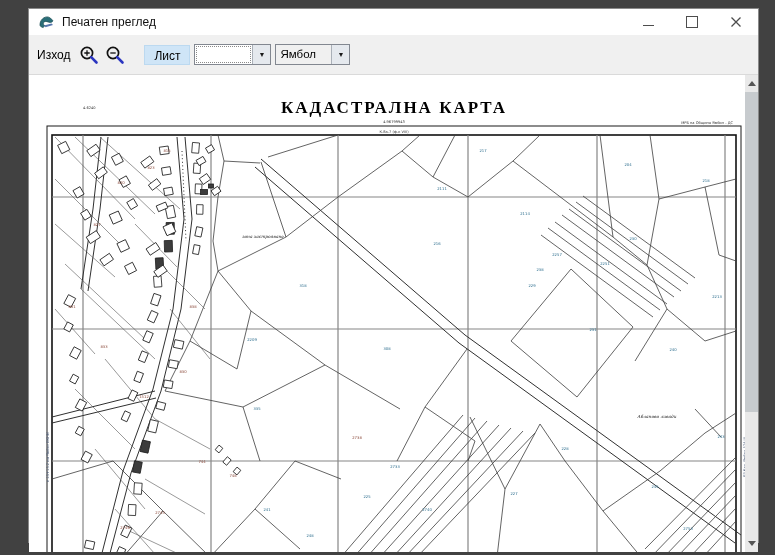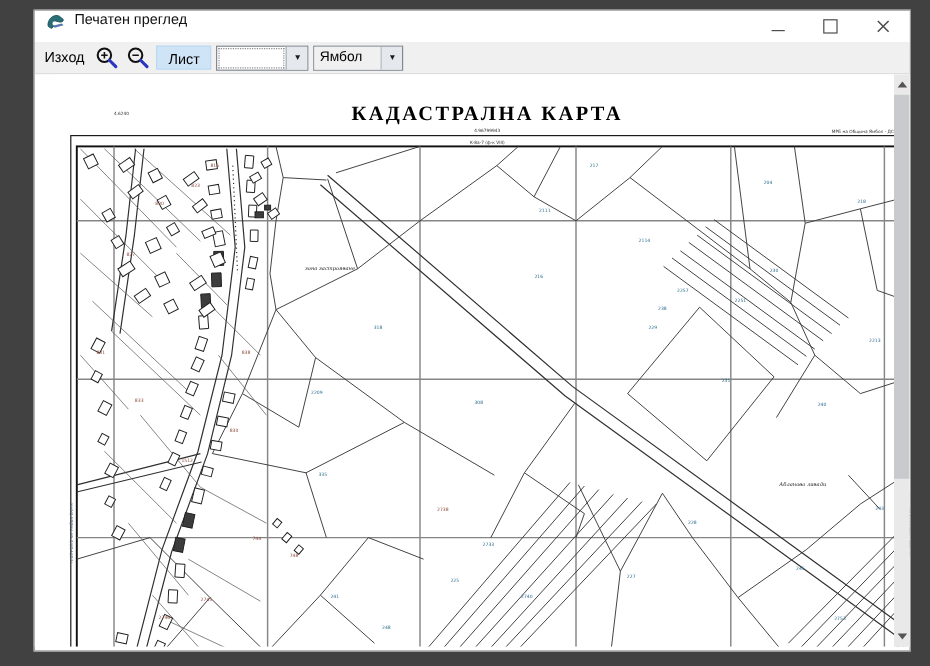--- a/index.html
+++ b/index.html
@@ -1,46 +1,46 @@
 <!DOCTYPE html>
 <html><head>
 <meta charset="utf-8">
 <style>
   html,body{margin:0;padding:0}
   body{width:775px;height:555px;background:#414141;overflow:hidden;
        font-family:"Liberation Sans",sans-serif;position:relative}
   .window{position:absolute;left:28px;top:8px;width:731px;height:535px;
           background:#fff;border:1px solid #8a8a8a;box-sizing:border-box}
   
-  .titlebar{display:flex;height:26px;background:#fff;padding-left:9px}
+  .titlebar{display:flex;align-items:center;height:26px;background:#fff;padding-left:9px}
   .app-icon{width:18px;height:18px;margin-right:6px;flex:0 0 auto}
   .wtitle{font-size:12px;color:#111}
   .win-controls{margin-left:auto;display:flex;height:26px}
   .wbtn{width:44px;height:26px;display:flex;align-items:center;justify-content:center;cursor:default}
   .glyph-min{width:11px;border-top:1.5px solid #4d4d4d;margin-top:6px}
   .glyph-max{width:10px;height:10px;border:1.3px solid #4d4d4d}
   
-  .toolbar{height:27px;background:#f0f0f0;border-bottom:1px solid #dadada;
+  .toolbar{height:40px;background:#f0f0f0;border-bottom:1px solid #dadada;
            display:flex;align-items:center;padding:0 0 0 8px;box-sizing:border-box}
   .tb-exit{font-size:12px;color:#000;margin-right:8px}
   .tb-icon{width:22px;height:22px;margin-right:4px}
   .sheet-label{background:#cfe5f7;border:1px solid #bcd9f0;font-size:12px;color:#000;
-               height:20px;line-height:20px;padding:0 9px;margin-left:0;box-sizing:border-box}
+               height:20px;line-height:20px;padding:0 9px;margin-left:14px;box-sizing:border-box}
   .combo{display:flex;height:21px;border:1px solid #828790;background:#fff;
          box-sizing:border-box;margin-left:4px}
   .combo-field{width:57px;position:relative;font-size:11.5px;line-height:19px;padding-left:4px;
                box-sizing:border-box;color:#000}
   .combo-field.focus::after{content:"";position:absolute;left:1px;top:1px;right:1px;bottom:1px;
                border:1px dotted #8a8a8a}
   .combo-field.gray{background:#f0f0f0;width:55px}
   .combo-arrow{width:17px;display:flex;align-items:center;justify-content:center;
                background:#e5e9ee;border-left:1px solid #aab0b8;font-size:7px;color:#1a1a1a}
   
   .client{position:relative;width:729px;height:477px;background:#fff;overflow:hidden}
-  .page{position:absolute;left:16px;top:0;width:717px;height:347px;background:#fff}
+  .page{position:absolute;left:4px;top:0;width:717px;height:347px;background:#fff}
   .scrollbar{position:absolute;right:0;top:0;width:13px;height:477px;background:#e9e9e9}
   .sb-btn{height:17px;display:flex;align-items:center;justify-content:center;background:#e9e9e9}
   .tri-up{width:0;height:0;border-left:4px solid transparent;border-right:4px solid transparent;
           border-bottom:5px solid #555}
   .tri-dn{width:0;height:0;border-left:4px solid transparent;border-right:4px solid transparent;
           border-top:5px solid #555}
   .sb-thumb{position:absolute;left:0;top:17px;width:13px;height:320px;background:#c7cbce}
   .sb-btn.bottom{position:absolute;bottom:0;left:0;width:13px}
   
   .grid{stroke:#858585;stroke-width:1.2}

